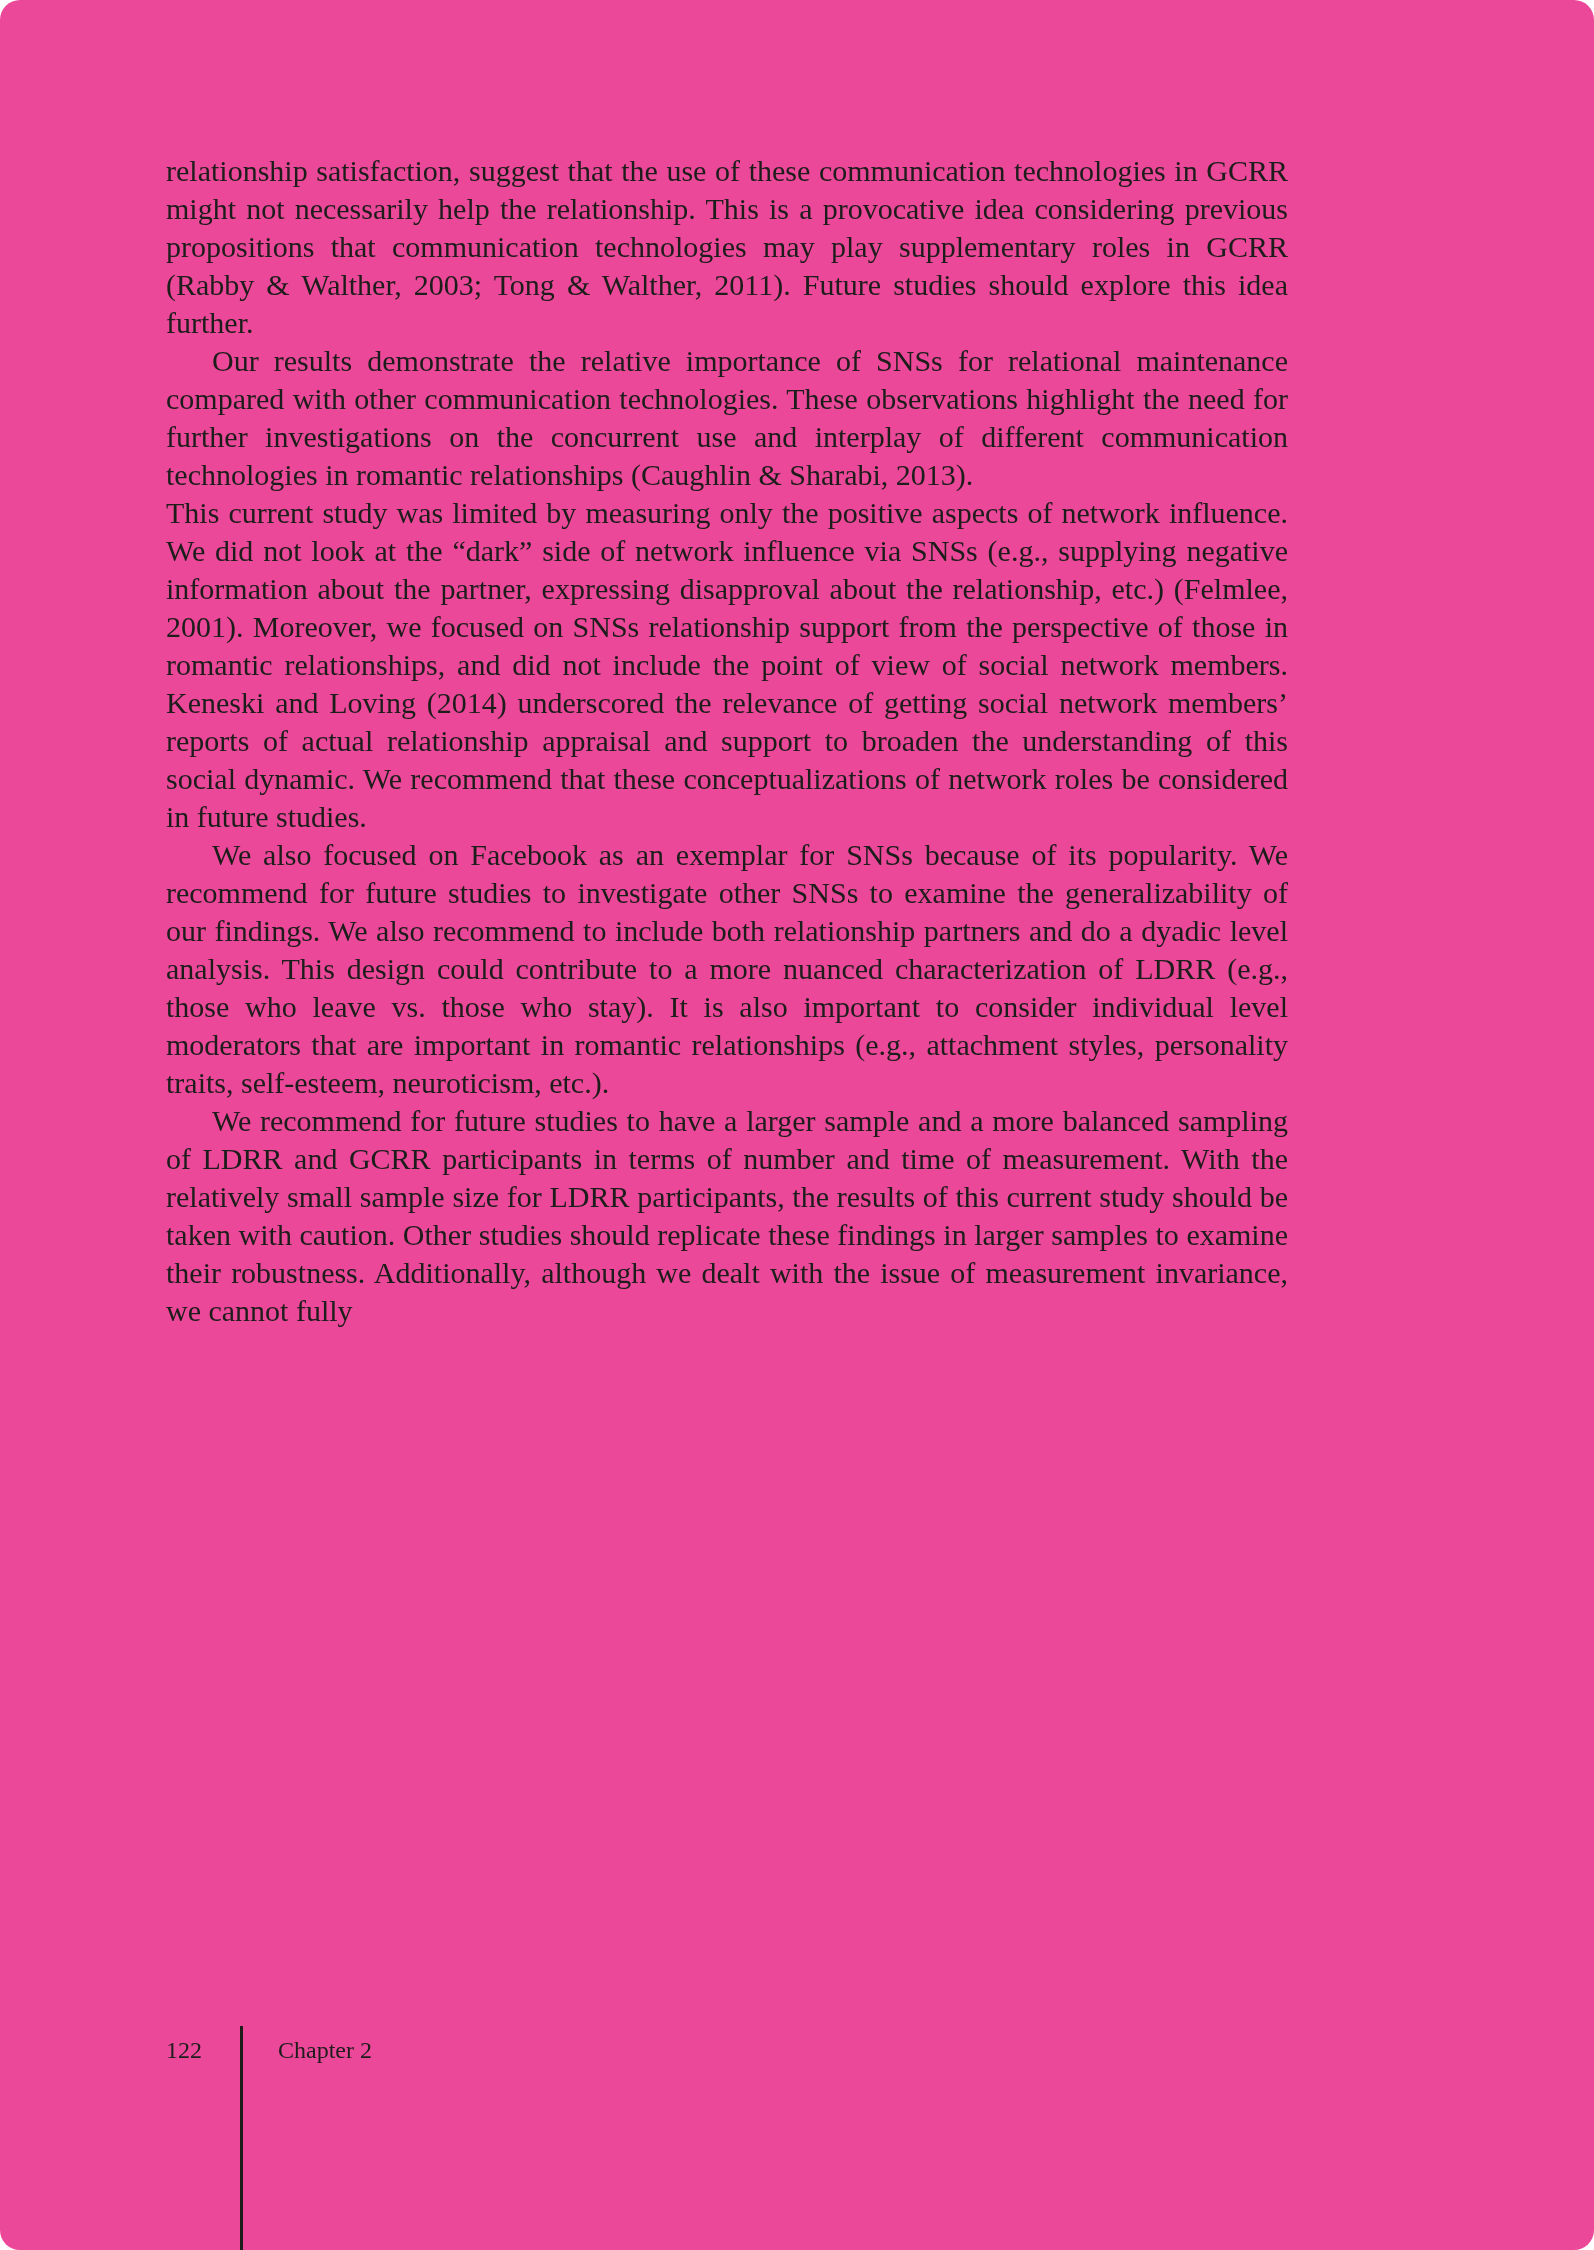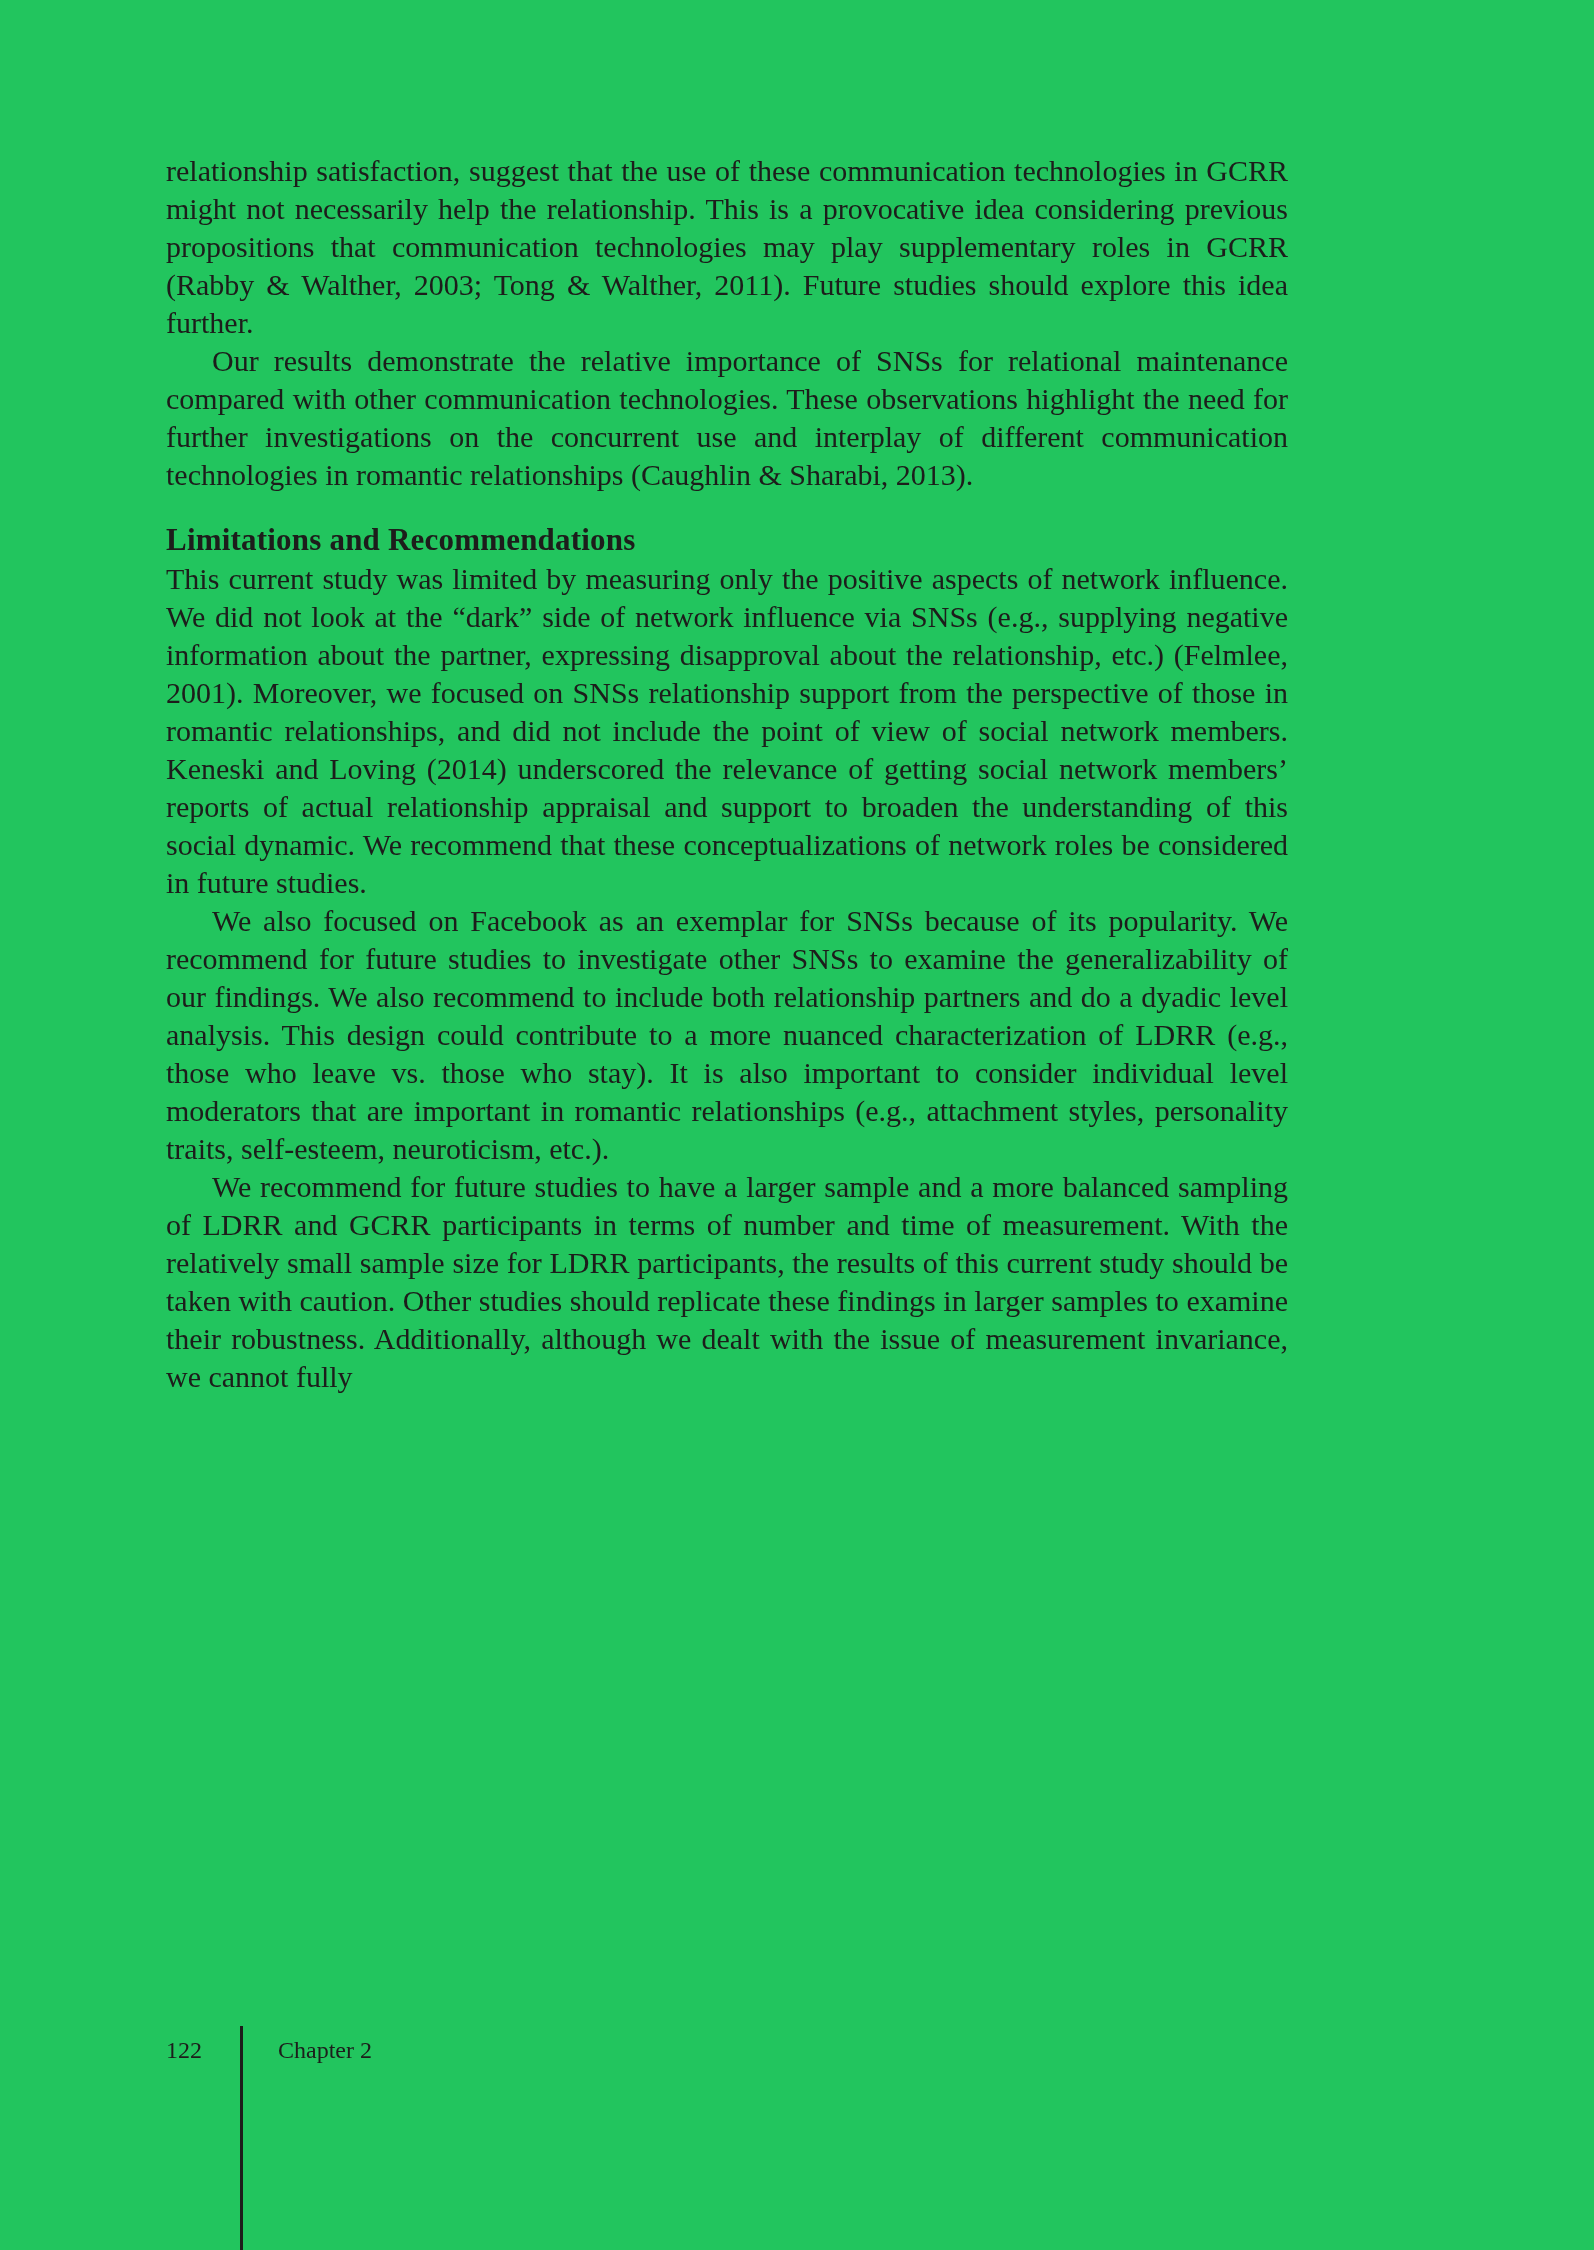--- a/index.html
+++ b/index.html
@@ -4,24 +4,25 @@
 <style>
   html, body {
     margin: 0;
     padding: 0;
     background: #ffffff;
   }
   .page {
     position: relative;
     width: 1594px;
     height: 2250px;
-    background: #22c55e;
+    background: #ec4899;
     color: #1d1d1b;
     font-family: "Liberation Serif", serif;
     overflow: hidden;
+    border-radius: 20px;
   }
   .text-block {
     position: absolute;
     left: 166px;
     top: 152px;
     width: 1122px;
     font-size: 30px;
     line-height: 38px;
   }
   .para {
@@ -68,21 +69,20 @@
   }
 </style>
 </head>
 <body>
 
 <div class="page">
 
   <main class="text-block">
     <p class="para">relationship satisfaction, suggest that the use of these communication technologies in GCRR might not necessarily help the relationship. This is a provocative idea considering previous propositions that communication technologies may play supplementary roles in GCRR (Rabby &amp; Walther, 2003; Tong &amp; Walther, 2011). Future studies should explore this idea further.</p>
     <p class="para indent">Our results demonstrate the relative importance of SNSs for relational maintenance compared with other communication technologies. These observations highlight the need for further investigations on the concurrent use and interplay of different communication technologies in romantic relationships (Caughlin &amp; Sharabi, 2013).</p>
-    <h2 class="heading">Limitations and Recommendations</h2>
     <p class="para">This current study was limited by measuring only the positive aspects of network influence. We did not look at the “dark” side of network influence via SNSs (e.g., supplying negative information about the partner, expressing disapproval about the relationship, etc.) (Felmlee, 2001). Moreover, we focused on SNSs relationship support from the perspective of those in romantic relationships, and did not include the point of view of social network members. Keneski and Loving (2014) underscored the relevance of getting social network members’ reports of actual relationship appraisal and support to broaden the understanding of this social dynamic. We recommend that these conceptualizations of network roles be considered in future studies.</p>
     <p class="para indent">We also focused on Facebook as an exemplar for SNSs because of its popularity. We recommend for future studies to investigate other SNSs to examine the generalizability of our findings. We also recommend to include both relationship partners and do a dyadic level analysis. This design could contribute to a more nuanced characterization of LDRR (e.g., those who leave vs. those who stay). It is also important to consider individual level moderators that are important in romantic relationships (e.g., attachment styles, personality traits, self-esteem, neuroticism, etc.).</p>
     <p class="para indent">We recommend for future studies to have a larger sample and a more balanced sampling of LDRR and GCRR participants in terms of number and time of measurement. With the relatively small sample size for LDRR participants, the results of this current study should be taken with caution. Other studies should replicate these findings in larger samples to examine their robustness. Additionally, although we dealt with the issue of measurement invariance, we cannot fully</p>
   </main>
 
   <footer class="footer">
     <span class="page-num">122</span>
     <span class="vrule"></span>
     <span class="chapter">Chapter 2</span>
   </footer>

